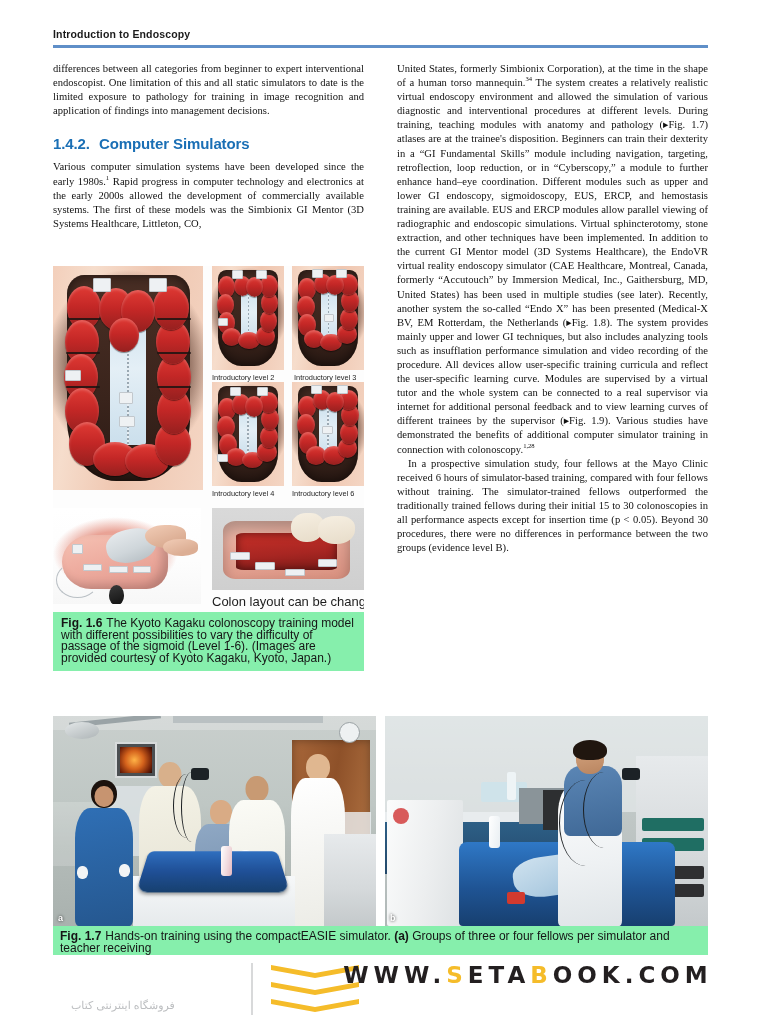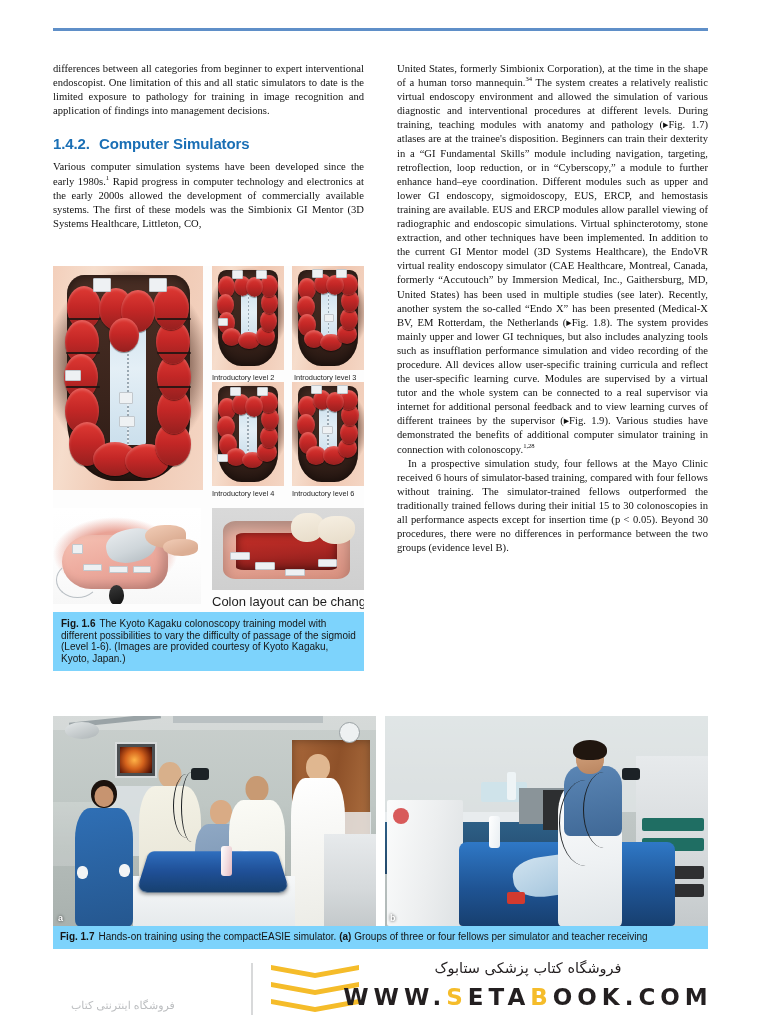--- a/index.html
+++ b/index.html
@@ -240,24 +240,24 @@
   }
   .caption-photo {
     position: absolute;
     font-family: "Liberation Sans", sans-serif;
     font-size: 13px;
     color: #1d1d1d;
     white-space: nowrap;
   }
 
   .fig-caption {
-    background: #7dd3fc;
+    background: #86efac;
     padding: 6px 8px 7px 8px;
     font-family: "Liberation Sans", sans-serif;
-    font-size: 10px;
+    font-size: 12px;
     line-height: 11.6px;
     color: #151515;
     text-align: left;
   }
   .fig-caption .figno { font-weight: bold; margin-right: 4px; }
 
   
   .fig17 {
     position: absolute;
     left: 53px;
@@ -559,20 +559,21 @@
     margin-top: 3px;
   }
   .footer-url .hl { color: #f5bc2a; }
 </style>
 </head>
 <body>
 
 <div class="page">
 
   <div class="running-head">
+    <div class="running-head-title">Introduction to Endoscopy</div>
     <div class="running-head-rule"></div>
   </div>
 
   <div class="col col-left">
     <p>differences between all categories from beginner to expert interventional endoscopist. One limitation of this and all static simulators to date is the limited exposure to pathology for training in image recognition and application of findings into management decisions.</p>
 
     <h2 class="section-head">
       <span class="num">1.4.2.</span><span>Computer Simulators</span>
     </h2>
 
@@ -852,18 +853,17 @@
     <div class="footer-logo">
       <div class="logo-sub">فروشگاه اینترنتی کتاب</div>
       <div class="logo-divider"></div>
       <div class="logo-chevrons">
         <div class="chev" style="top:0;"></div>
         <div class="chev" style="top:17px;"></div>
         <div class="chev" style="top:34px;"></div>
       </div>
     </div>
     <div class="footer-right">
-      <div class="footer-fa">فروشگاه کتاب پزشکی ستابوک</div>
       <div class="footer-url"><span>WWW.</span><span class="hl">S</span><span>ETA</span><span class="hl">B</span><span>OOK.COM</span></div>
     </div>
   </div>
 
 </div>
 
 </body></html>

